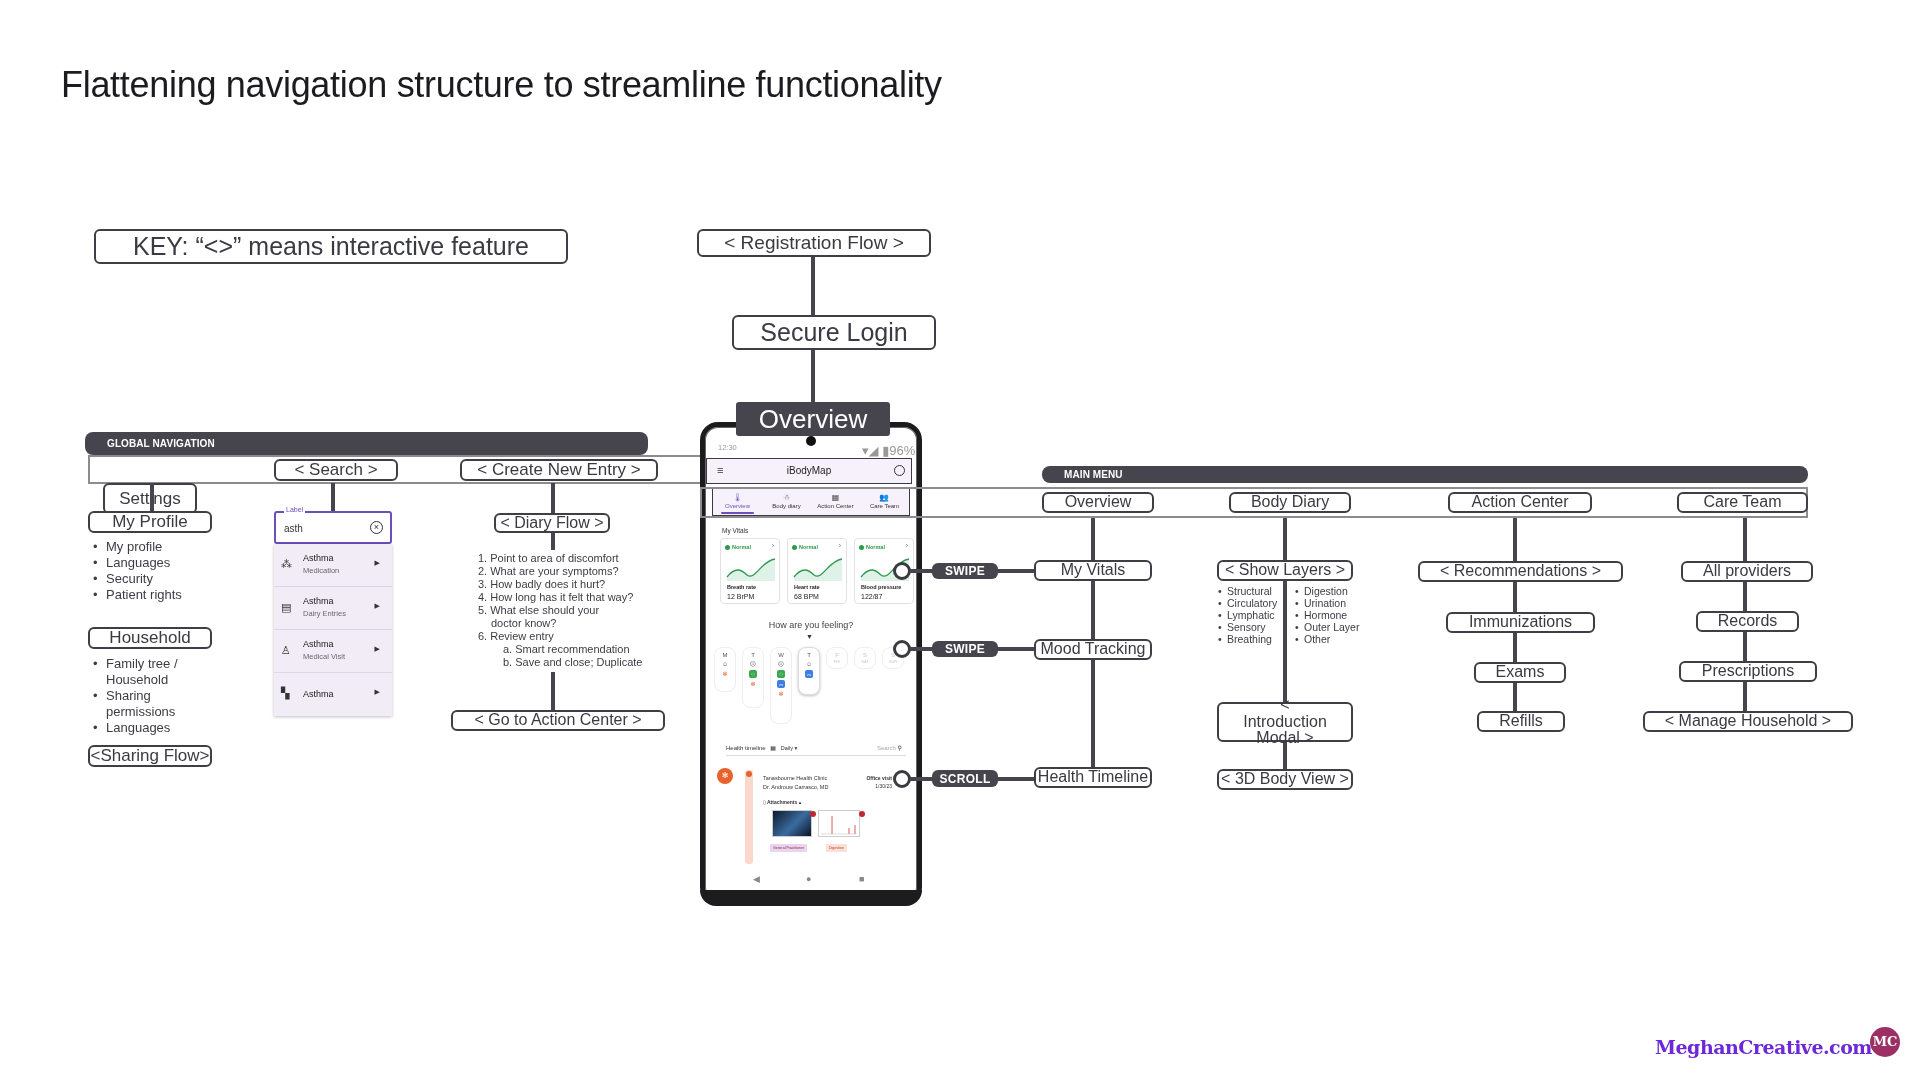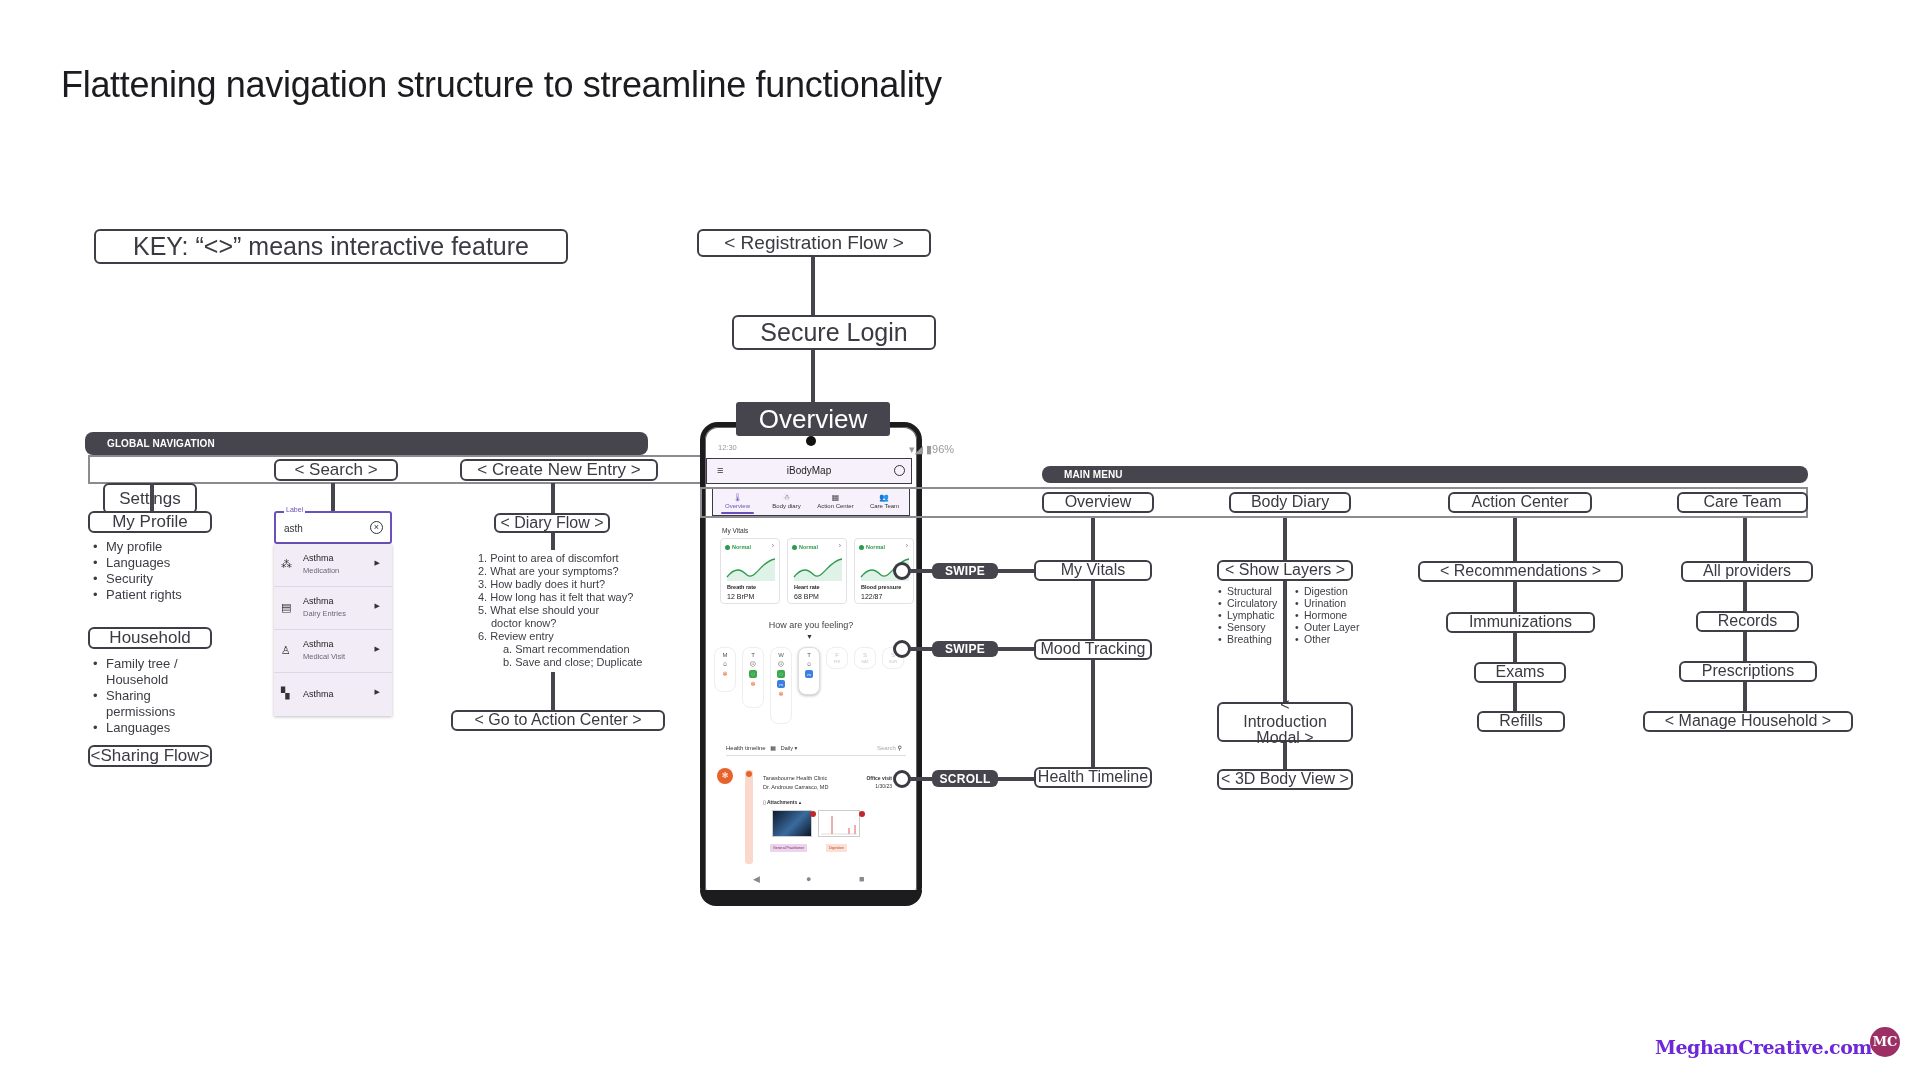--- a/index.html
+++ b/index.html
@@ -36,21 +36,21 @@
   .res .t1 { position: absolute; left: 29px; top: 9px; font-size: 9px; color: #222; }
   .res .t2 { position: absolute; left: 29px; top: 22px; font-size: 7.5px; color: #6b6675; }
   .res .t1.single { top: 16px; }
   .res .arr { position: absolute; right: 12px; top: 15px; font-size: 7px; color: #333; }
 
   
   .phone { position: absolute; left: 700px; top: 422px; width: 222px; height: 483px; border: 5px solid #1c1c1e; border-radius: 18px; background: #fff; overflow: hidden; box-shadow: inset 0 0 0 1px #666; }
   .phone-bottom { position: absolute; left: 700px; top: 890px; width: 222px; height: 16px; background: #1c1c1e; border-radius: 0 0 16px 16px; }
   .camera { position: absolute; left: 806px; top: 436px; width: 10px; height: 10px; border-radius: 50%; background: #111; }
   .status { position: absolute; left: 718px; top: 443px; font-size: 7.5px; color: #999; }
-  .status-r { position: absolute; left: 862px; top: 443px; font-size: 11px; color: #999; margin-left: 47px; }
+  .status-r { position: absolute; left: 862px; top: 443px; font-size: 13px; color: #999; }
   .appbar { position: absolute; left: 706px; top: 458px; width: 206px; height: 26px; background: #f7f1fb; border: 1.5px solid #3a3a42; }
   .appbar .menu { position: absolute; left: 10px; top: 5px; font-size: 11px; color: #333; }
   .appbar .ttl { position: absolute; left: 0; right: 0; top: 6px; text-align: center; font-size: 10px; color: #222; }
   .appbar .acct { position: absolute; right: 6px; top: 6px; width: 11px; height: 11px; border: 1.5px solid #333; border-radius: 50%; }
   .tabs { position: absolute; left: 712px; top: 487px; width: 198px; height: 29px; background: #f7f1fb; border: 1.5px solid #3a3a42; display: flex; }
   .tab { flex: 1; text-align: center; font-size: 6px; color: #333; padding-top: 4px; position: relative; }
   .tab .ti { display: block; font-size: 8px; height: 11px; line-height: 11px; color: #444; }
   .tab.active { color: #6b4fbb; }
   .tab.active .ti { color: #6b4fbb; }
   .tab.active::after { content: ""; position: absolute; left: 8px; right: 8px; bottom: 1px; height: 2px; background: #6b4fbb; border-radius: 1px; }

